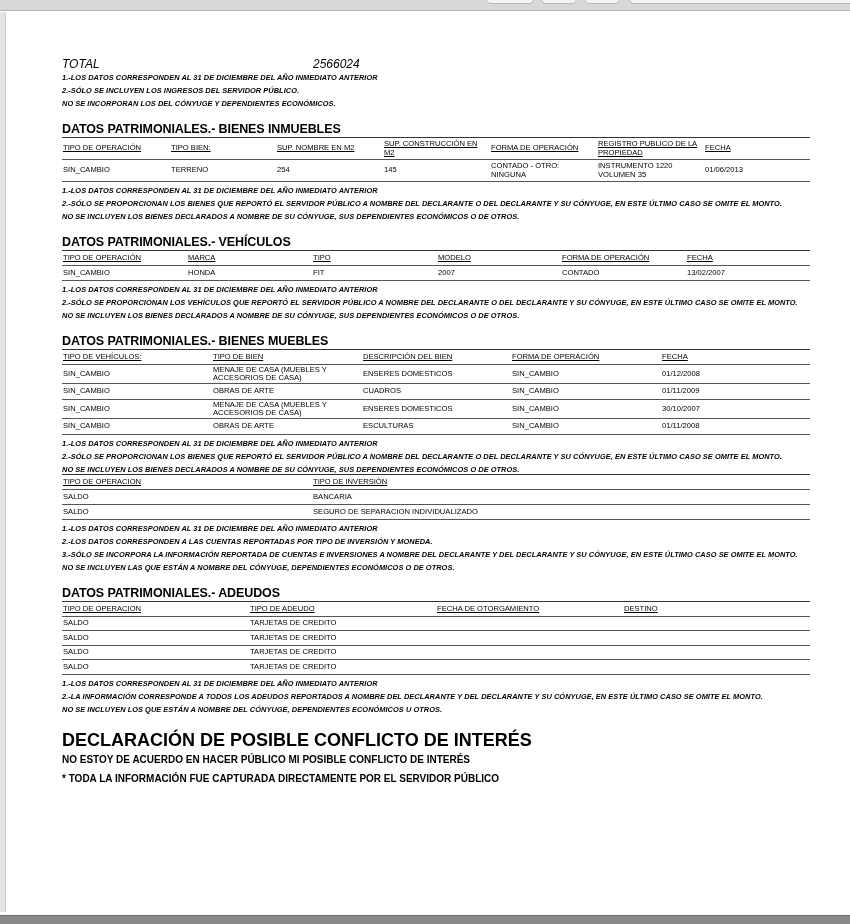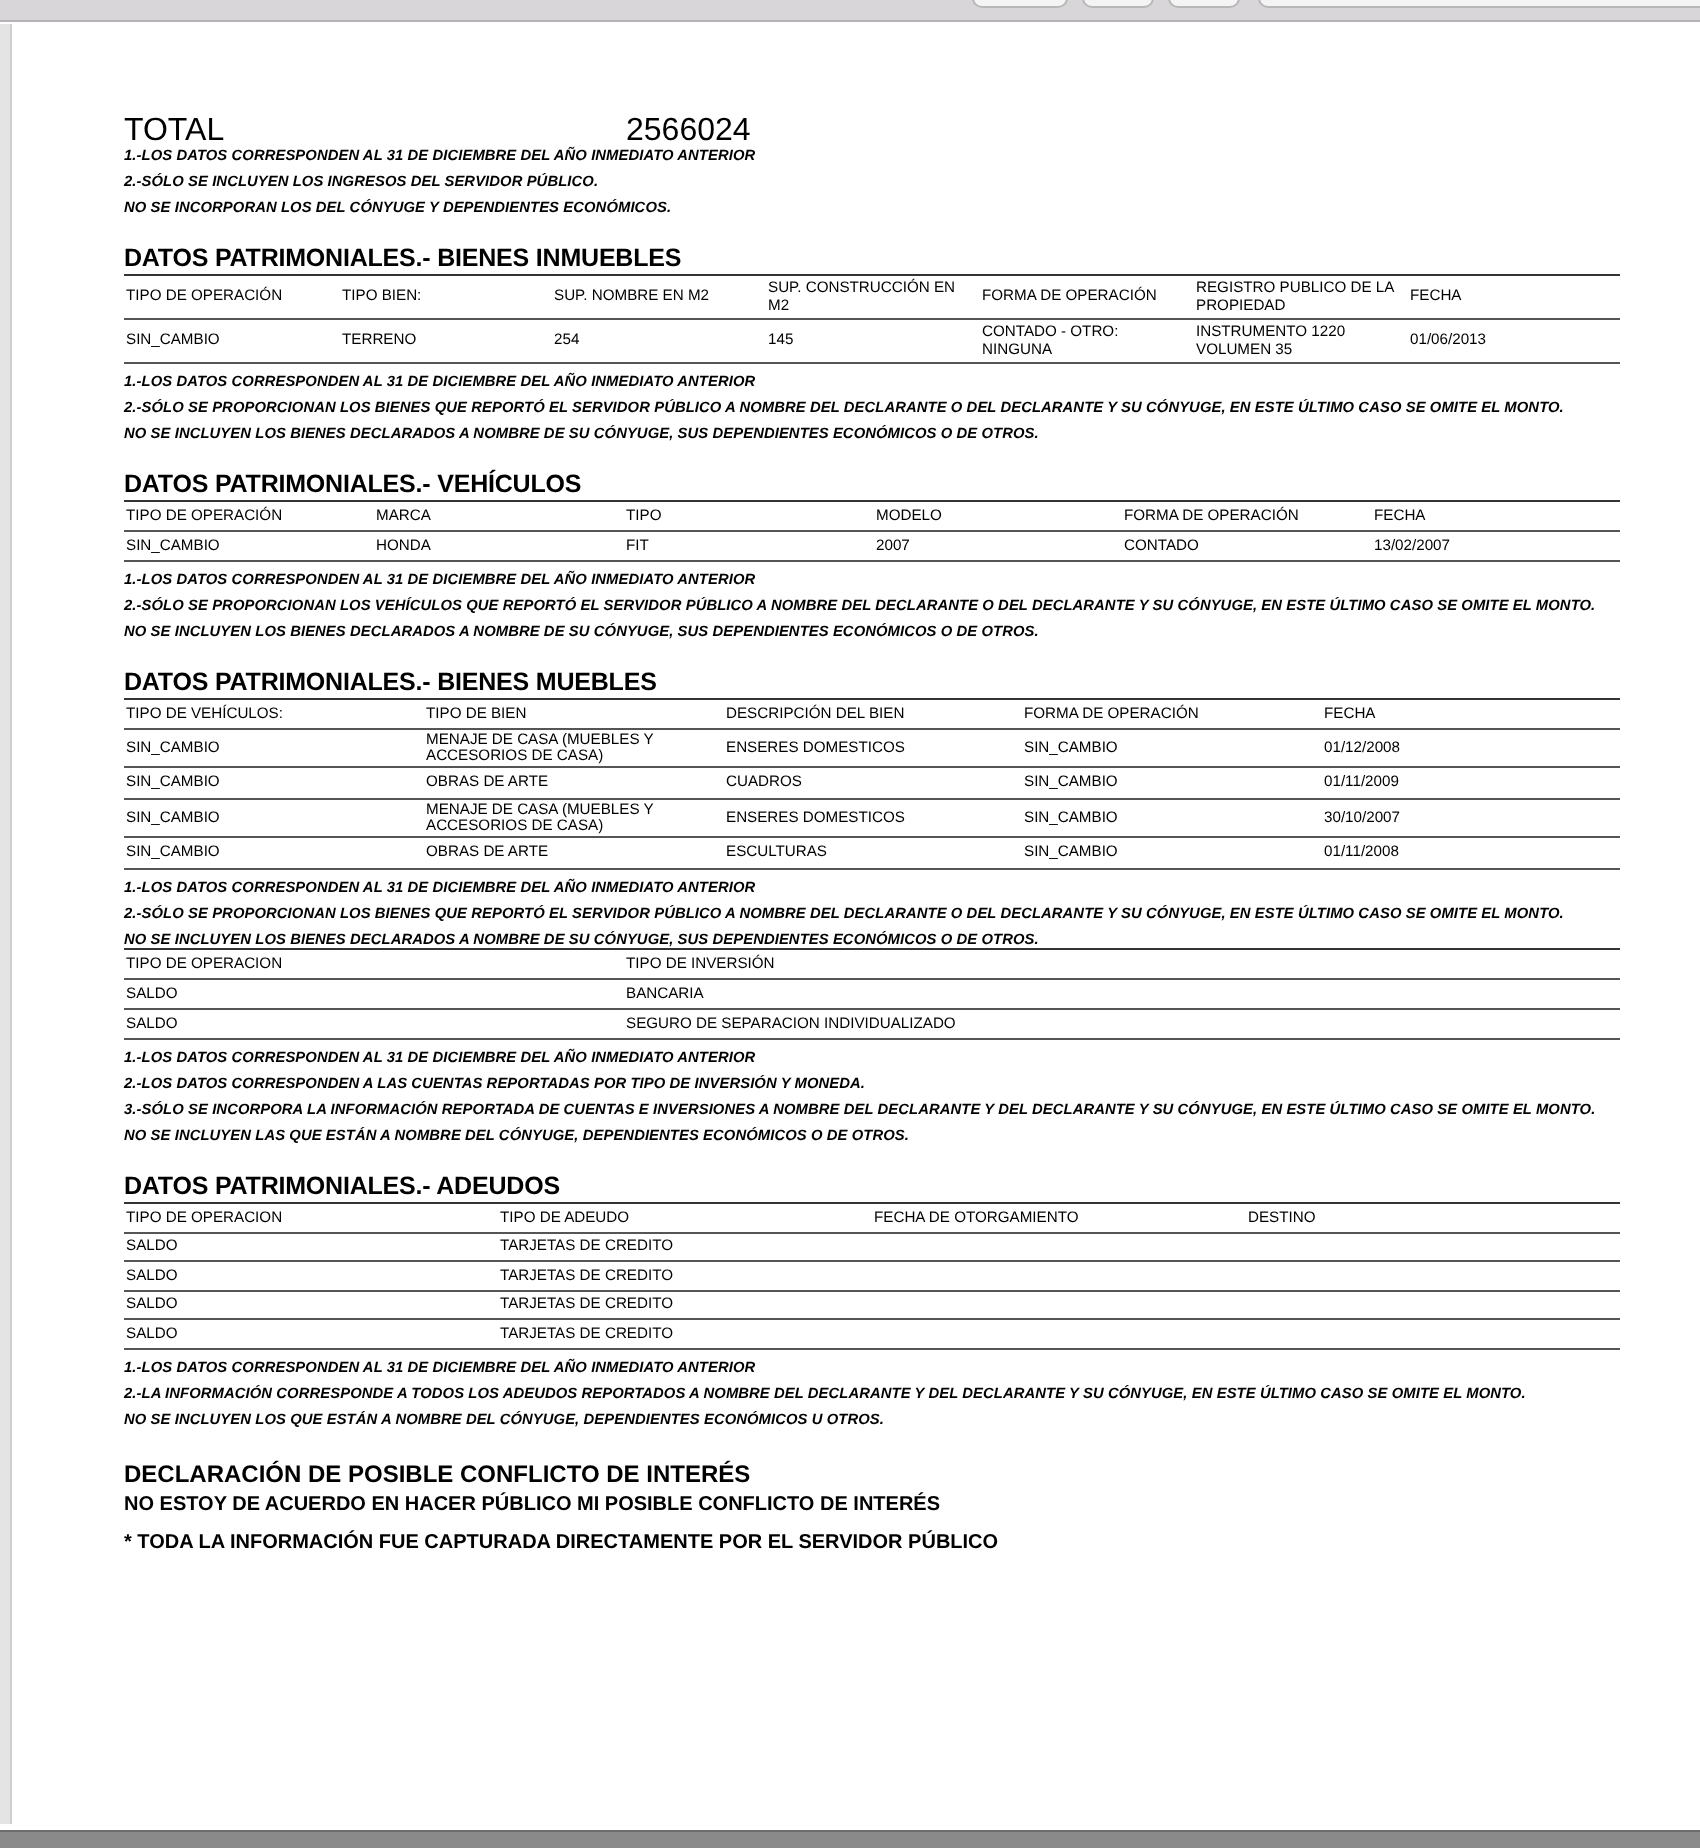--- a/index.html
+++ b/index.html
@@ -6,43 +6,43 @@
   html, body { width: 850px; height: 924px; overflow: hidden; background: #ffffff; }
   body { font-family: "Liberation Sans", sans-serif; color: #000; position: relative; }
 
   .topbar { position: absolute; left: 0; top: 0; width: 850px; height: 11px; background: #d8d6d8; border-bottom: 1px solid #b4b2b4; }
   .tb-btn { position: absolute; top: -4px; height: 8px; background: #f4f4f4; border: 1px solid #b8b8b8; border-radius: 0 0 5px 5px; }
   .leftgutter { position: absolute; left: 0; top: 12px; width: 6px; height: 900px; background: #e4e4e4; border-right: 1px solid #cfcfcf; }
   .bottombar { position: absolute; left: 0; top: 915px; width: 850px; height: 9px; background: #8a8a8a; border-top: 1px solid #6d6d6d; }
 
   .page { position: absolute; left: 62px; top: 57px; width: 748px; }
 
-  .total-row { font-size: 16px; height: 14px; position: relative; }
+  .total-row { font-size: 12px; height: 14px; position: relative; font-style: italic; }
   .total-row .lbl { position: absolute; left: 0; top: 0; }
   .total-row .val { position: absolute; left: 251px; top: 0; }
 
   .note { font-size: 7.4px; font-weight: bold; line-height: 9px; margin-top: 4px; letter-spacing: 0.05px; font-style: italic; }
 
   .sec-title { font-size: 12.5px; font-weight: bold; margin-top: 14px; height: 15px; line-height: 15px; letter-spacing: -0.1px; }
 
   table { width: 748px; border-collapse: collapse; font-size: 7.6px; table-layout: fixed; }
-  thead tr { border-top: 1.5px solid #333; }
+  thead tr { border-top: 1.5px solid #333; text-decoration: underline; }
   tr { border-bottom: 1.2px solid #555; }
   td, th { text-align: left; font-weight: normal; padding: 0 1px; vertical-align: middle; line-height: 8.5px; }
 
   .t-inm thead tr { height: 22px; }
   .t-inm tbody tr { height: 22px; }
   .t-veh thead tr, .t-veh tbody tr { height: 15px; }
   .t-mue thead tr { height: 15px; }
   .t-mue tbody tr { height: 19px; }
   .t-mue tbody tr.short { height: 16px; }
   .t-inv thead tr, .t-inv tbody tr { height: 15px; }
   .t-ade thead tr, .t-ade tbody tr { height: 14.5px; }
 
-  .conflict-title { font-size: 12px; font-weight: bold; margin-top: 16px; }
+  .conflict-title { font-size: 18px; font-weight: bold; margin-top: 16px; }
   .conflict-text { font-size: 10px; font-weight: bold; margin-top: 3px; }
   .footer-text { font-size: 10px; font-weight: bold; margin-top: 8px; }
 </style>
 </head>
 <body>
 
 <div class="topbar">
   <div class="tb-btn" style="left:486px;width:48px;"></div>
   <div class="tb-btn" style="left:541px;width:36px;"></div>
   <div class="tb-btn" style="left:584px;width:36px;"></div>

